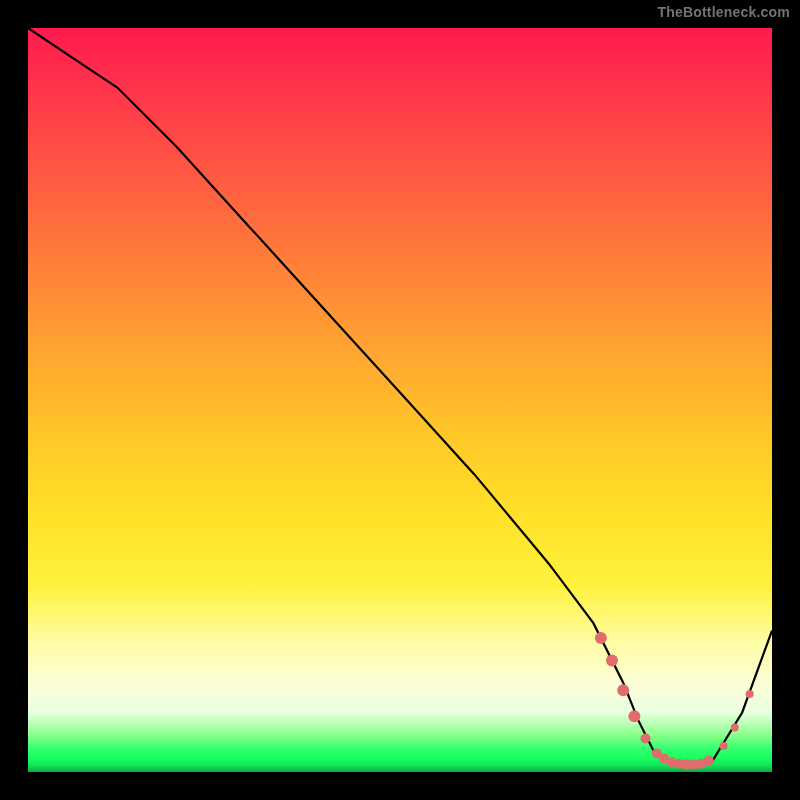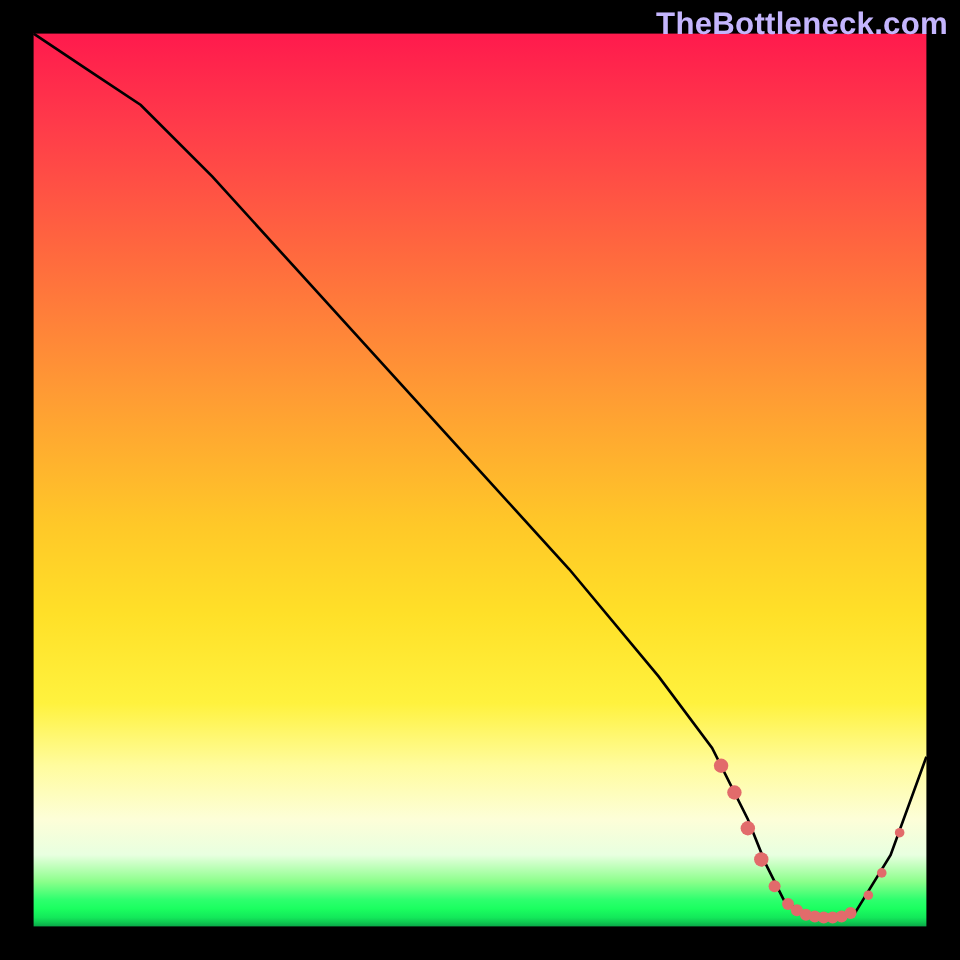--- a/index.html
+++ b/index.html
@@ -49,22 +49,22 @@
     left: 0;
     top: 0;
     width: 744px;
     height: 744px;
     overflow: visible;
   }
   .watermark {
     position: absolute;
     top: 4px;
     right: 10px;
-    color: #c4b5fd;
-    font-size: 26px;
+    color: #737373;
+    font-size: 14px;
     font-weight: 600;
     letter-spacing: 0.2px;
   }
 </style>
 </head>
 <body>
 
 <div class="frame">
   <div class="plot">
     <svg class="curve" viewBox="0 0 744 744">

